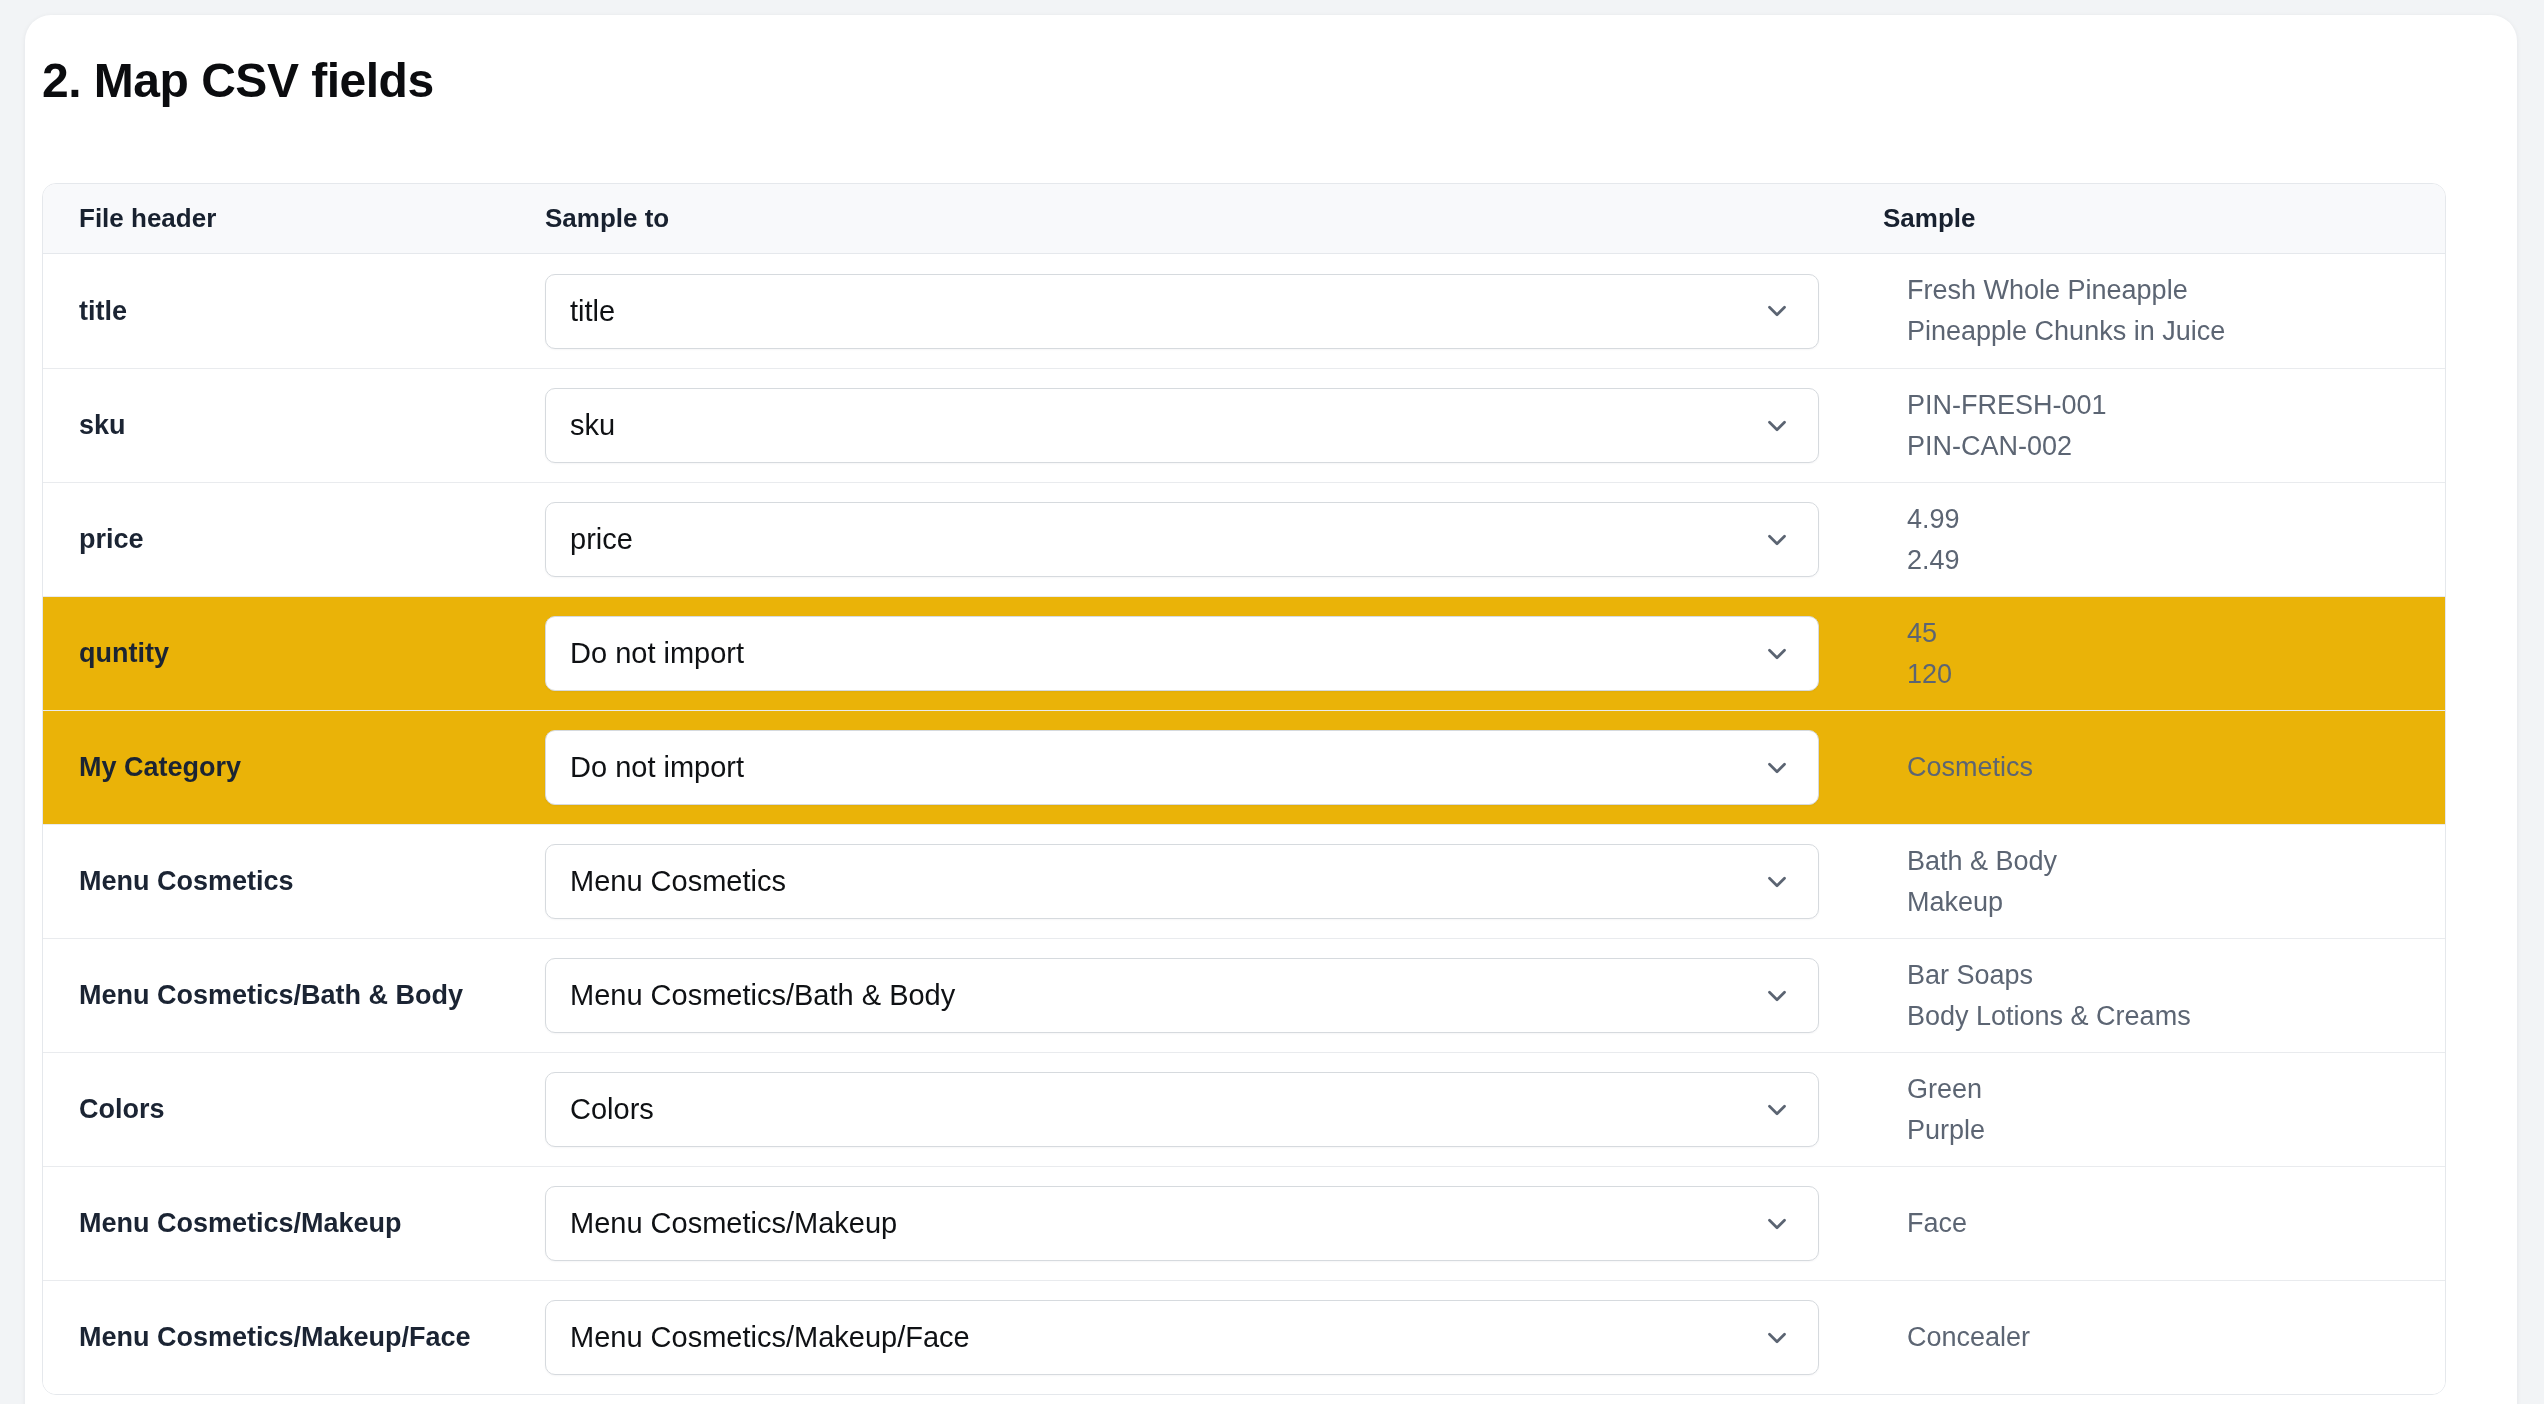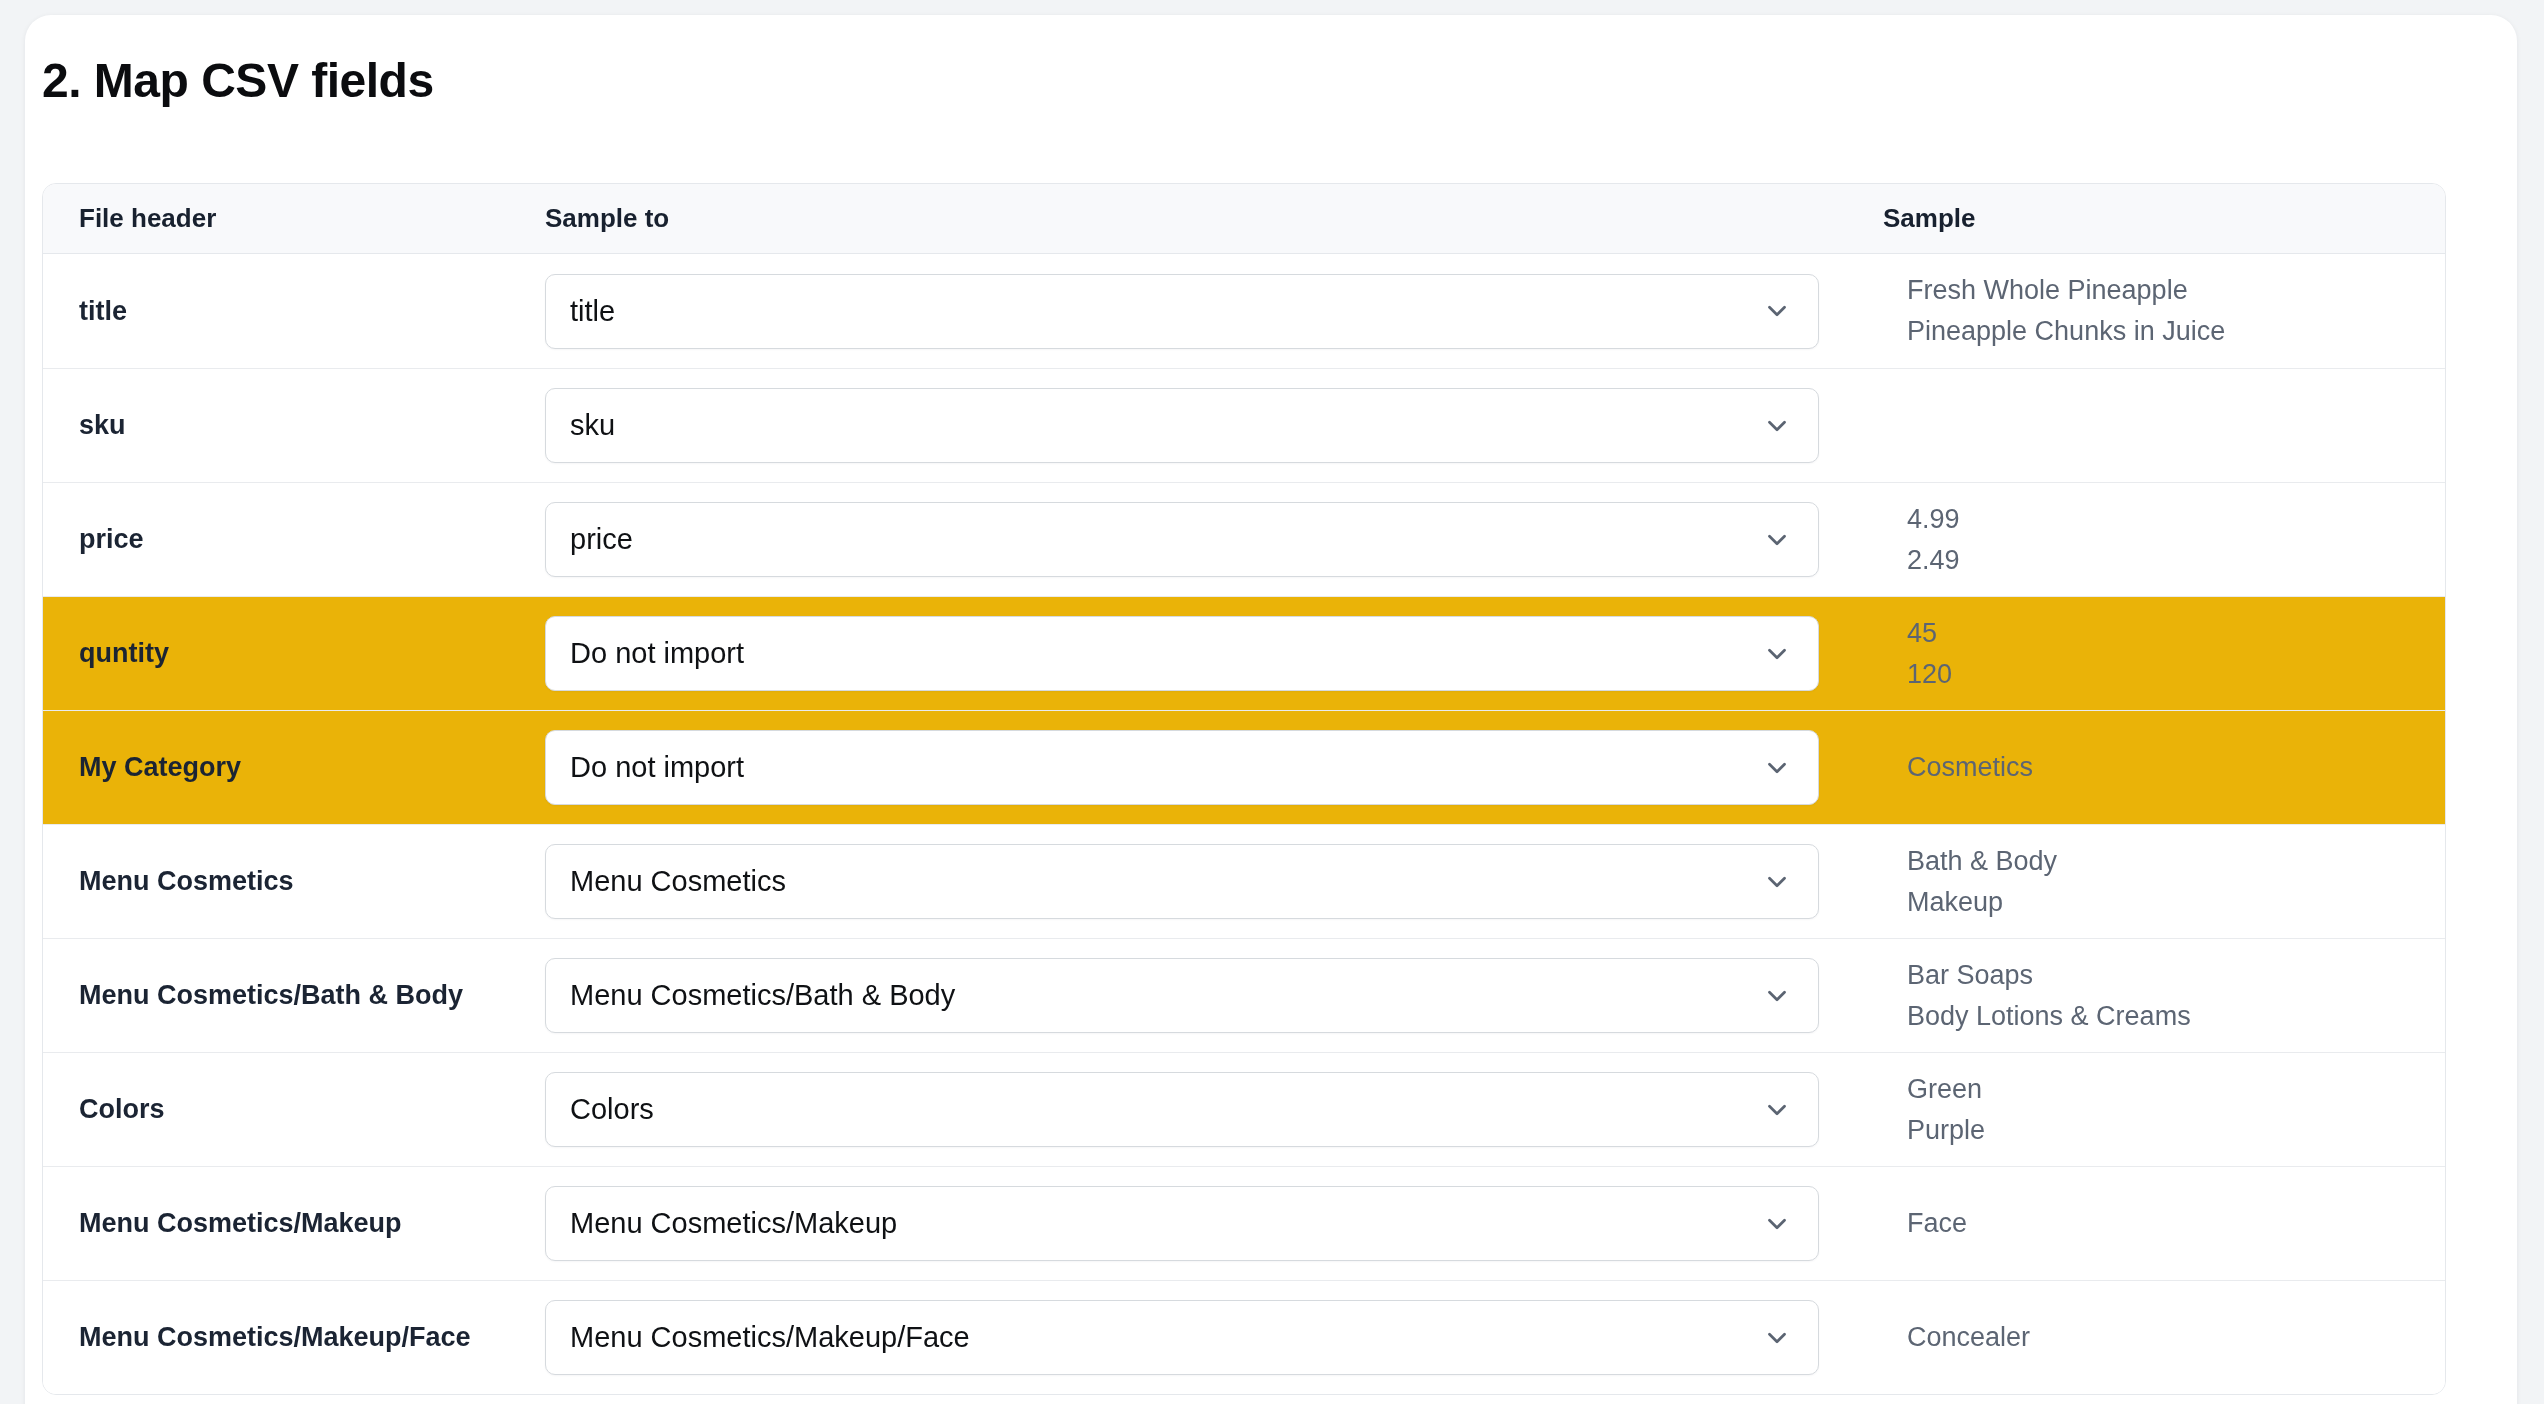--- a/index.html
+++ b/index.html
@@ -139,20 +139,24 @@
     <div class="cell select-cell">
       <div class="select" role="combobox" aria-expanded="false">
         <span class="select-value">sku</span>
         <span class="chev">
           <svg viewBox="0 0 24 24" fill="none" stroke="#5b6472" stroke-width="2.2" stroke-linecap="round" stroke-linejoin="round">
                     <polyline points="6 9 12 15 18 9"></polyline>
                   </svg>
         </span>
       </div>
     </div>
+    <div class="cell samples">
+              <div class="sample-line">PIN-FRESH-001</div>
+              <div class="sample-line">PIN-CAN-002</div>
+            </div>
   </div>
           <div class="row">
     <div class="cell label-cell">
       <span class="file-header-label">price</span>
     </div>
     <div class="cell select-cell">
       <div class="select" role="combobox" aria-expanded="false">
         <span class="select-value">price</span>
         <span class="chev">
           <svg viewBox="0 0 24 24" fill="none" stroke="#5b6472" stroke-width="2.2" stroke-linecap="round" stroke-linejoin="round">

